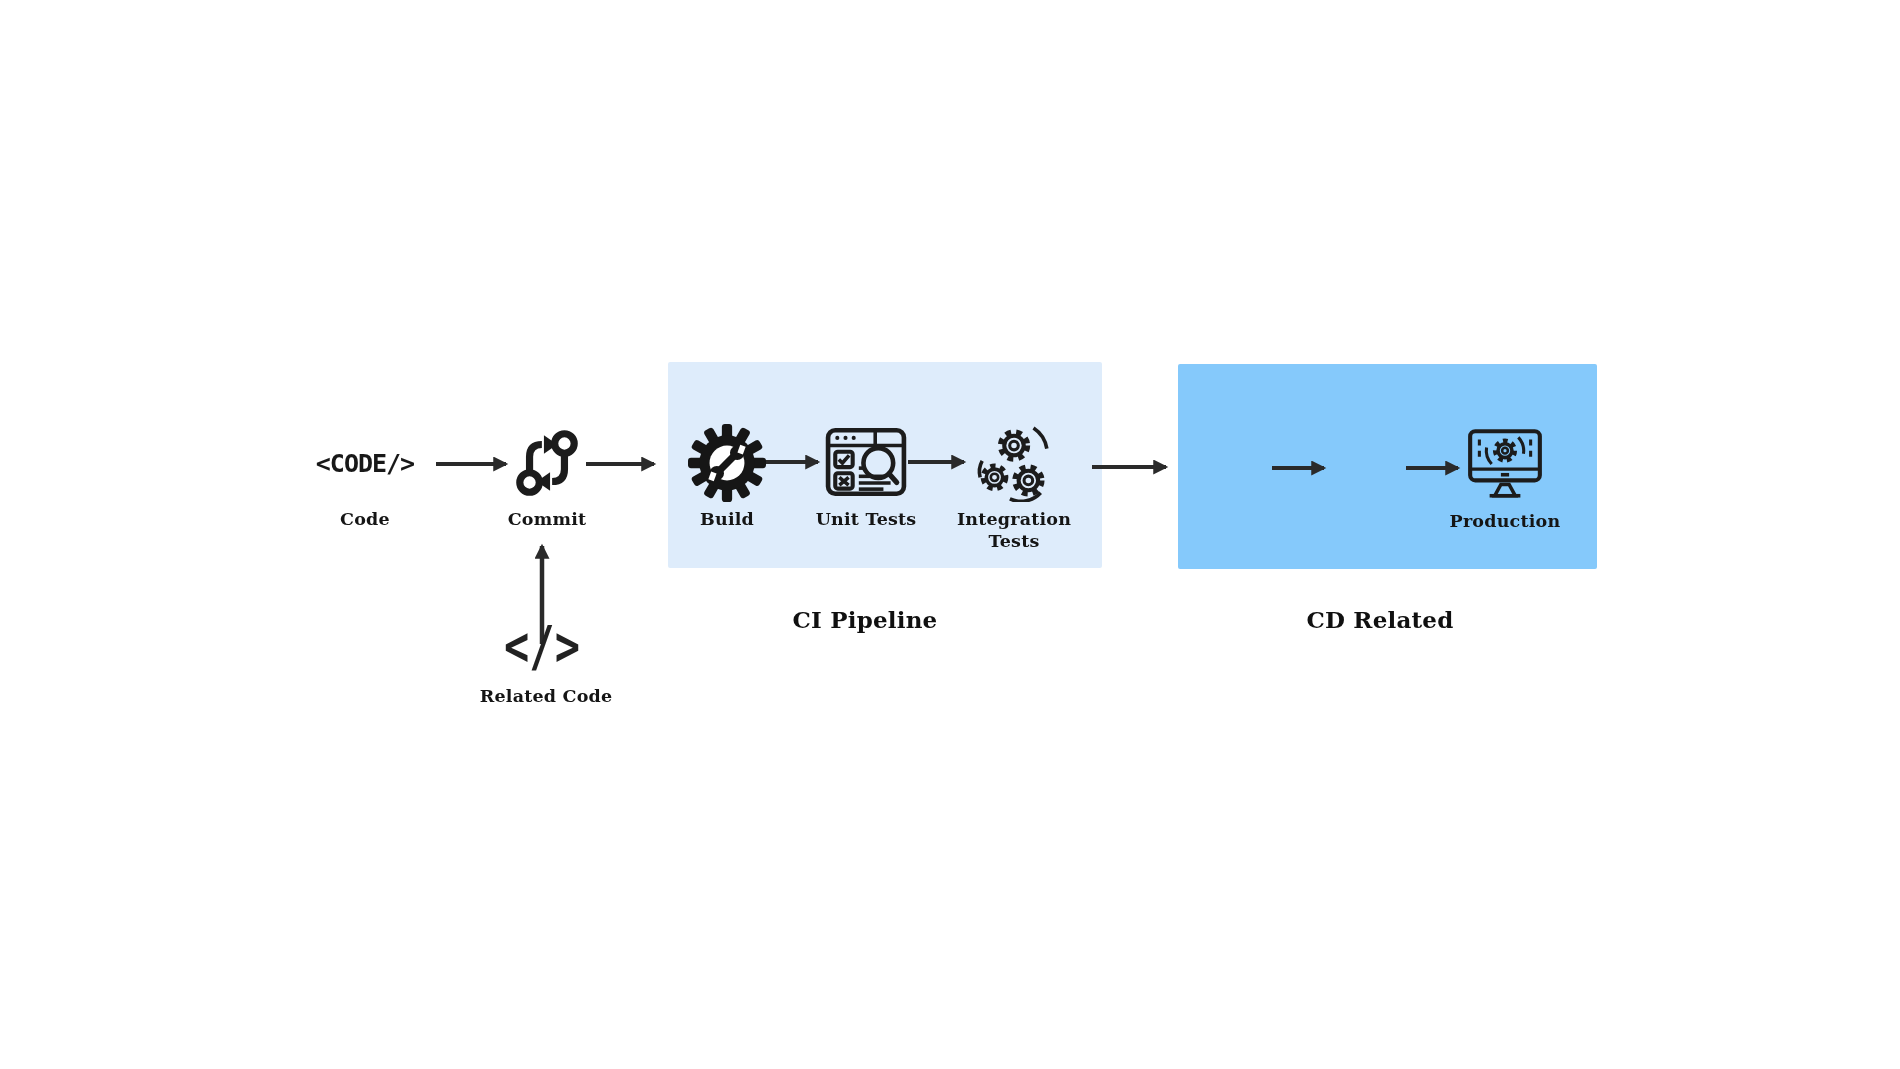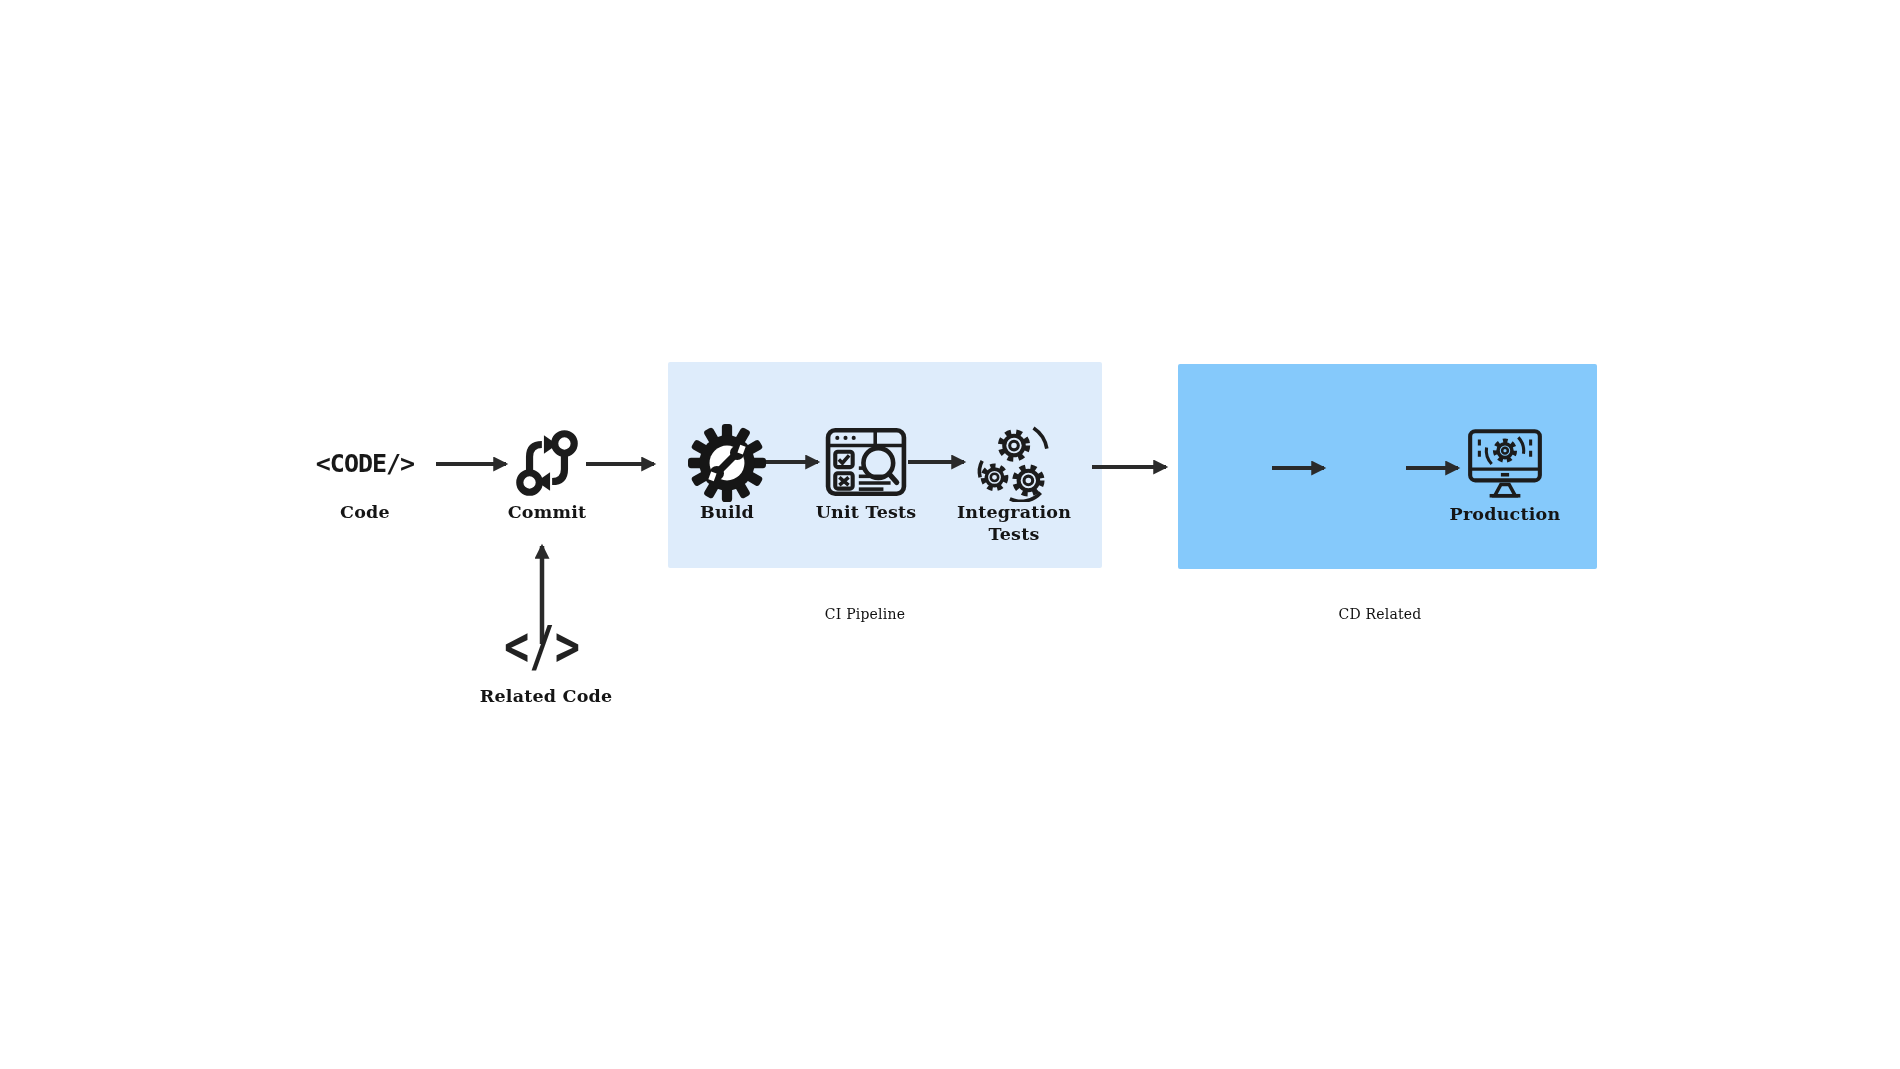--- a/index.html
+++ b/index.html
@@ -2,28 +2,28 @@
 <html><head>
 <meta charset="utf-8">
 <style>
   html,body{margin:0;padding:0;background:#ffffff;}
   #canvas{position:relative;width:1900px;height:1069px;background:#ffffff;overflow:hidden;
           font-family:"DejaVu Serif","Liberation Serif",serif;color:#111;}
   .group-box{position:absolute;border-radius:2px;}
   .connectors{position:absolute;left:0;top:0;pointer-events:none;}
   .node{position:absolute;display:flex;flex-direction:column;align-items:center;}
   .icon-box{height:78px;display:flex;align-items:center;justify-content:center;}
-  .node-label{margin-top:0;font-weight:700;font-size:17.5px;line-height:1.25;
+  .node-label{margin-top:7px;font-weight:700;font-size:17.5px;line-height:1.25;
               text-align:center;color:#151515;letter-spacing:.2px;}
   .code-text{font-family:"DejaVu Sans Mono","Liberation Mono",monospace;font-weight:700;
              font-size:25px;letter-spacing:-1px;color:#181818;white-space:nowrap;}
   .slash-code-text{font-family:"DejaVu Sans Mono","Liberation Mono",monospace;font-weight:700;
              font-size:42px;color:#222;transform:scaleY(1.3);line-height:1;}
-  .pipeline-caption{position:absolute;width:210px;text-align:center;font-weight:400;
-             font-size:14px;color:#101010;letter-spacing:.2px;}
+  .pipeline-caption{position:absolute;width:210px;text-align:center;font-weight:700;
+             font-size:23px;color:#101010;letter-spacing:.2px;}
   svg .ln{stroke:#1c1c1c;fill:none;}
 </style>
 </head>
 <body>
 
 <div id="canvas">
 
   <div class="group-box" style="left: 668px; top: 362px; width: 434px; height: 206px; background-color: rgb(222, 236, 251);"></div>
   <div class="group-box" style="left: 1178px; top: 364px; width: 419px; height: 205px; background-color: rgb(133, 201, 251);"></div>
 

